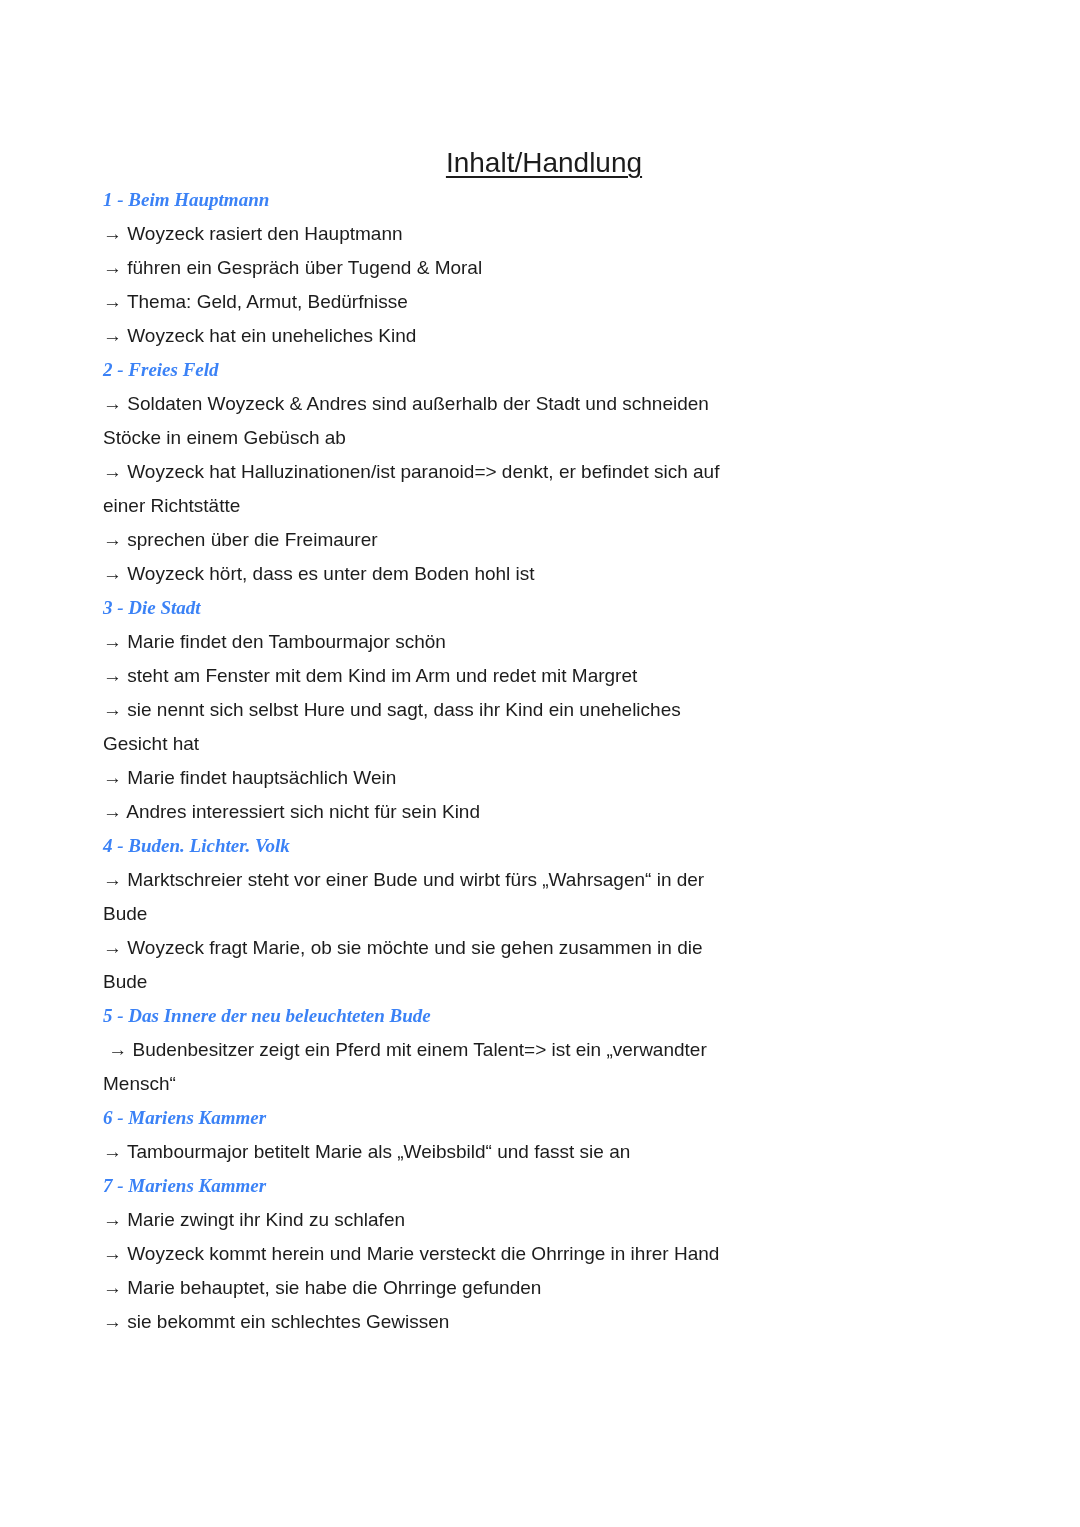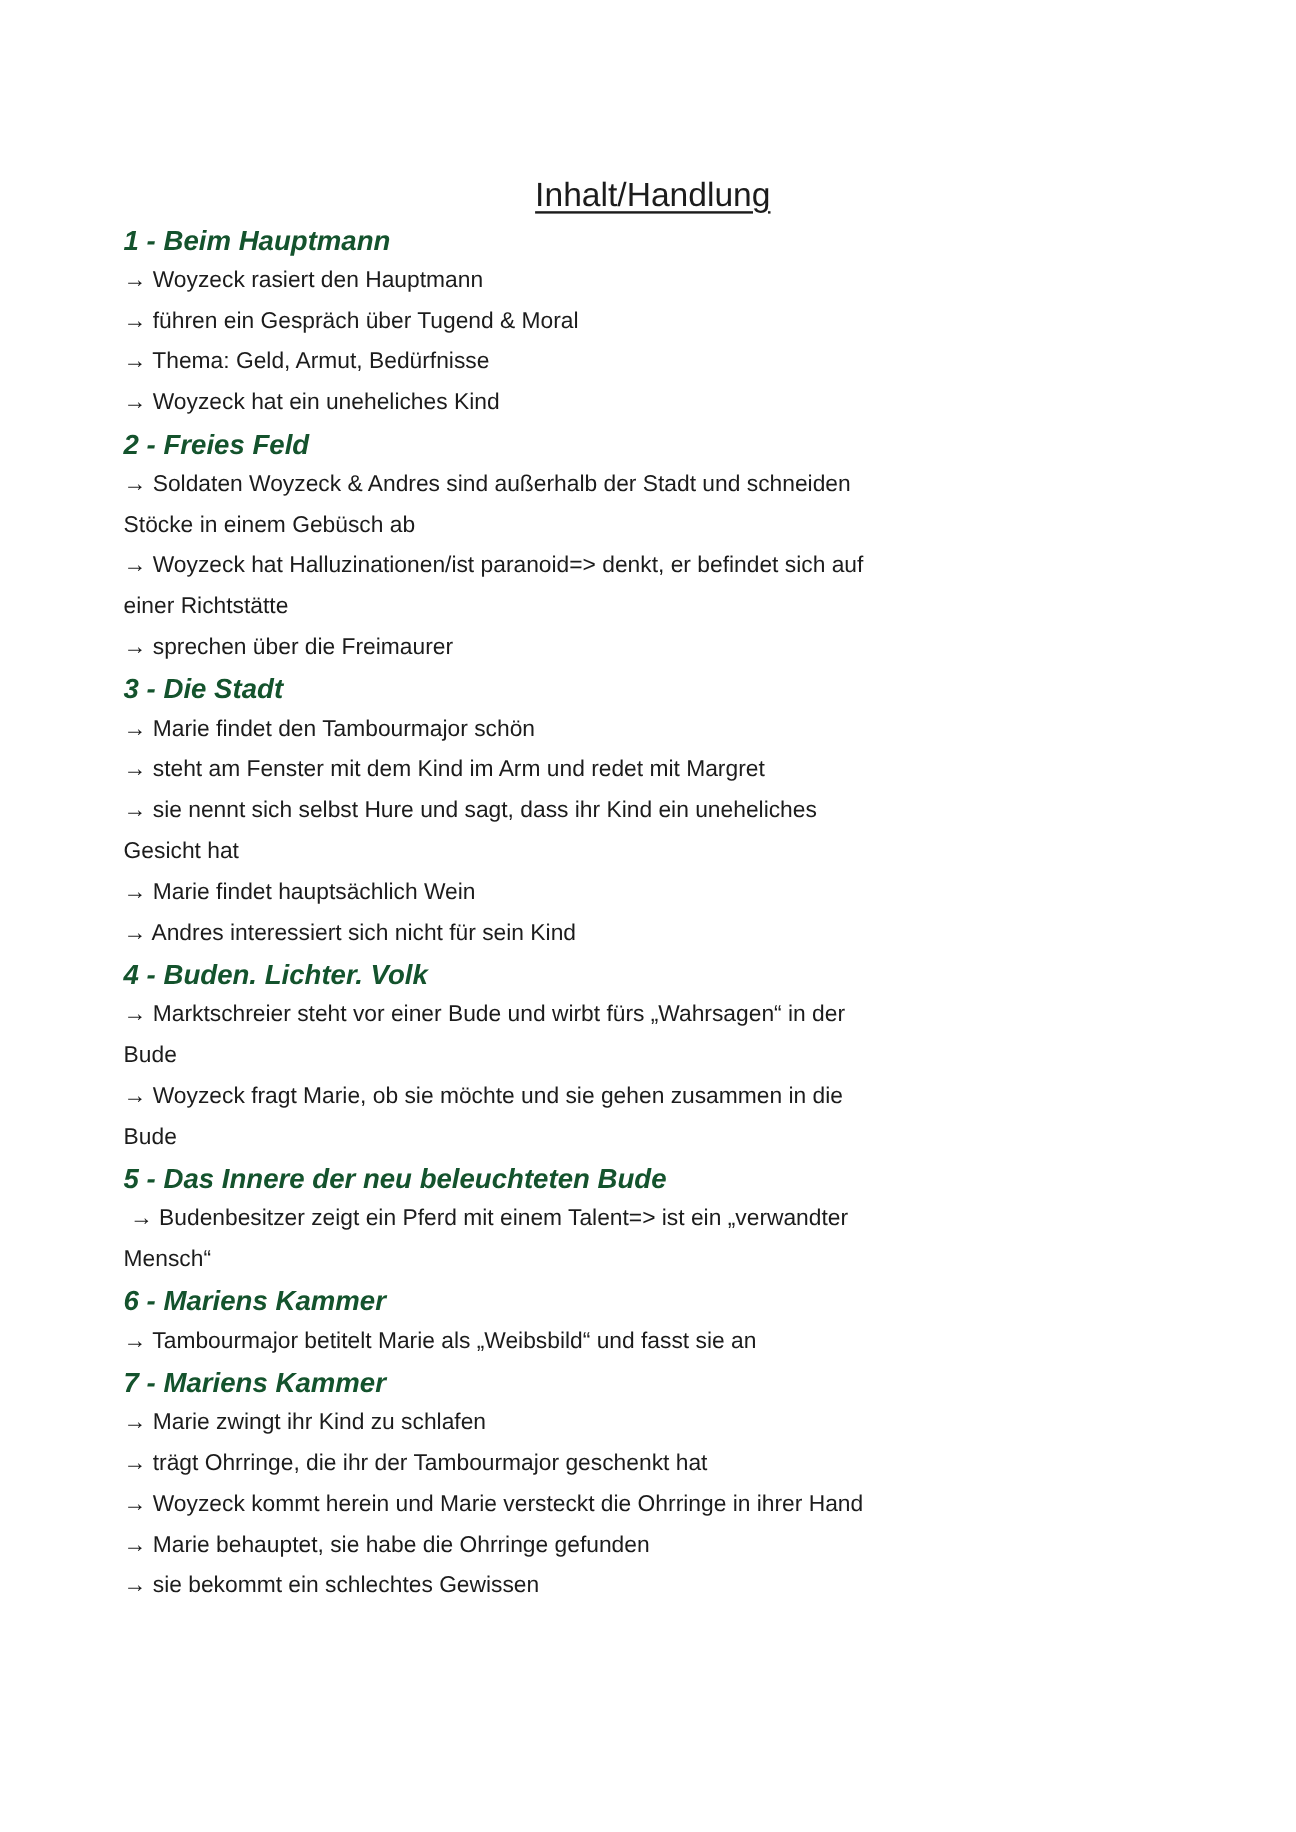--- a/index.html
+++ b/index.html
@@ -43,25 +43,26 @@
     width: 882px;
     font-size: 23px;
     line-height: 34px;
   }
   .section {
     margin: 0;
     padding: 0;
   }
   .heading {
     margin: 0;
-    font-size: 23px;
+    font-size: 19px;
     line-height: 34px;
     font-weight: bold;
     font-style: italic;
-    color: #14532d;
+    color: #3b82f6;
+    font-family: Liberation Serif, serif;
   }
   .item {
     margin: 0;
     font-size: 19px;
     line-height: 34px;
     white-space: pre-wrap;
     color: #1c1c1c;
   }
 </style>
 </head>
@@ -77,20 +78,21 @@
         <p class="item">→ Thema: Geld, Armut, Bedürfnisse</p>
         <p class="item">→ Woyzeck hat ein uneheliches Kind</p>
       </section>
       <section class="section">
     <h2 class="heading">2 - Freies Feld</h2>
   <p class="item">→ Soldaten Woyzeck &amp; Andres sind außerhalb der Stadt und schneiden
 Stöcke in einem Gebüsch ab</p>
         <p class="item">→ Woyzeck hat Halluzinationen/ist paranoid=&gt; denkt, er befindet sich auf
 einer Richtstätte</p>
         <p class="item">→ sprechen über die Freimaurer</p>
+        <p class="item">→ Woyzeck hört, dass es unter dem Boden hohl ist</p>
       </section>
       <section class="section">
     <h2 class="heading">3 - Die Stadt</h2>
   <p class="item">→ Marie findet den Tambourmajor schön</p>
         <p class="item">→ steht am Fenster mit dem Kind im Arm und redet mit Margret</p>
         <p class="item">→ sie nennt sich selbst Hure und sagt, dass ihr Kind ein uneheliches
 Gesicht hat</p>
         <p class="item">→ Marie findet hauptsächlich Wein</p>
         <p class="item">→ Andres interessiert sich nicht für sein Kind</p>
       </section>
@@ -106,19 +108,18 @@
   <p class="item"> → Budenbesitzer zeigt ein Pferd mit einem Talent=&gt; ist ein „verwandter
 Mensch“</p>
       </section>
       <section class="section">
     <h2 class="heading">6 - Mariens Kammer</h2>
   <p class="item">→ Tambourmajor betitelt Marie als „Weibsbild“ und fasst sie an</p>
       </section>
       <section class="section">
     <h2 class="heading">7 - Mariens Kammer</h2>
   <p class="item">→ Marie zwingt ihr Kind zu schlafen</p>
-        <p class="item">→ trägt Ohrringe, die ihr der Tambourmajor geschenkt hat</p>
         <p class="item">→ Woyzeck kommt herein und Marie versteckt die Ohrringe in ihrer Hand</p>
         <p class="item">→ Marie behauptet, sie habe die Ohrringe gefunden</p>
         <p class="item">→ sie bekommt ein schlechtes Gewissen</p>
       </section>
     </div>
 </div>
 
 </body></html>

